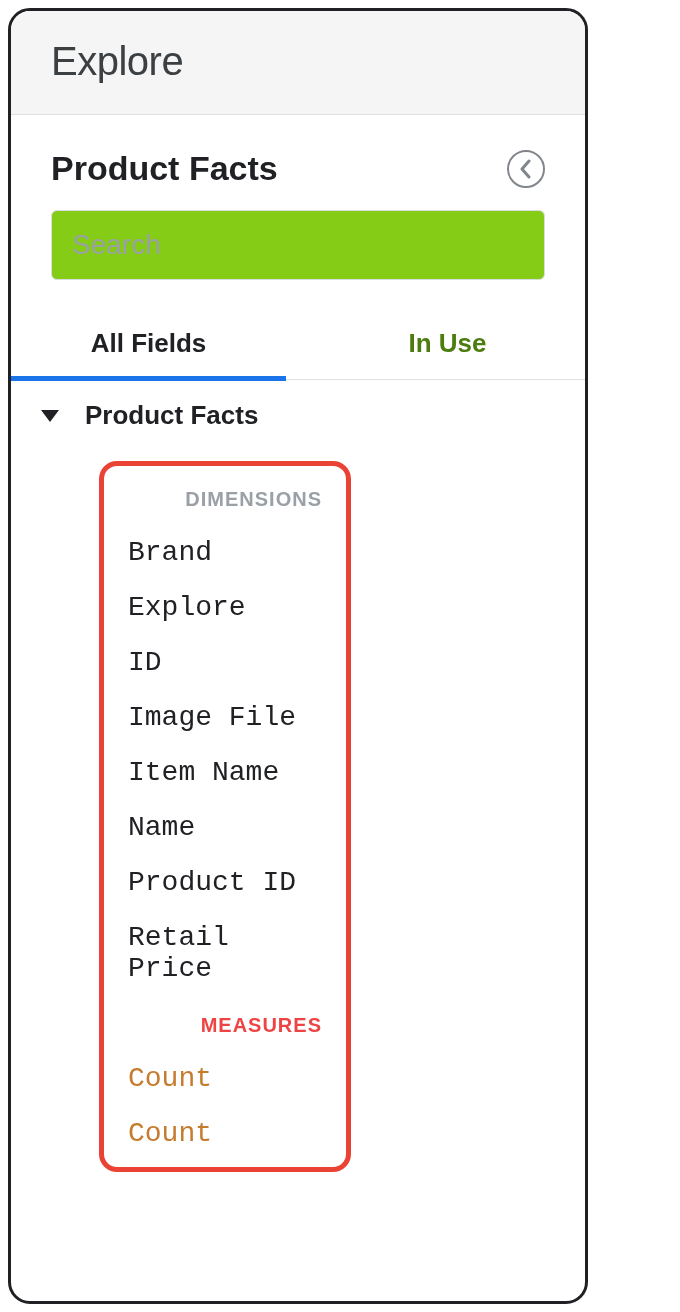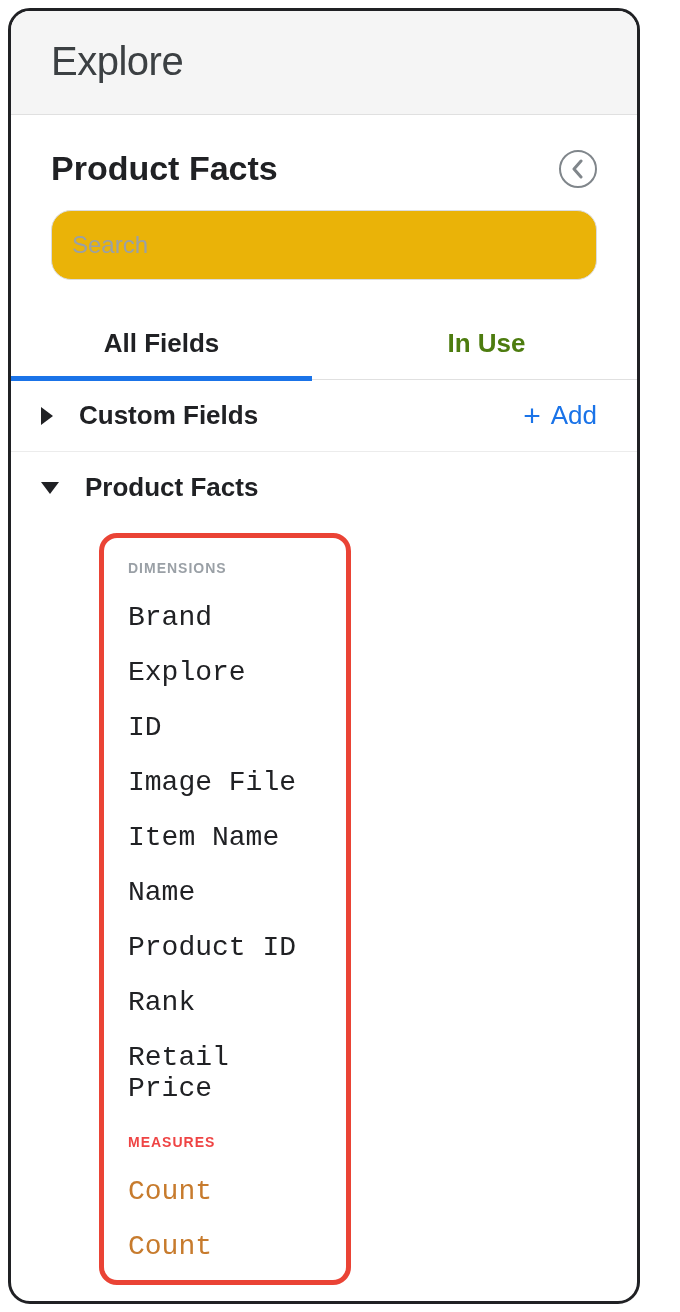--- a/index.html
+++ b/index.html
@@ -3,21 +3,21 @@
 <meta charset="utf-8">
 <style>
   * { box-sizing: border-box; margin: 0; padding: 0; }
   html, body { width: 680px; height: 1312px; background: #fff; }
   body {
     font-family: "Google Sans", "Helvetica Neue", Arial, sans-serif;
     color: #202124;
     padding: 8px;
   }
   .window {
-    width: 632px;
+    width: 580px;
     height: 1296px;
     border: 3px solid #202124;
     border-radius: 22px;
     overflow: hidden;
     background: #fff;
     display: flex;
     flex-direction: column;
   }
   .header {
     background: #f5f5f5;
@@ -52,26 +52,26 @@
     display: flex; align-items: center; justify-content: center;
     cursor: pointer;
     color: #80868b;
   }
   .collapse-btn svg { display:block; }
   .search-wrap { padding: 0 0 26px 0; }
   .search {
     width: 100%;
     height: 70px;
     border: 1.5px solid #dadce0;
-    border-radius: 20px;
-    font-size: 24px;
+    border-radius: 6px;
+    font-size: 28px;
     padding: 0 20px;
     color: #202124;
     outline: none;
-    background: #eab308;
+    background: #84cc16;
   }
   .search::placeholder { color: #9aa0a6; }
   .tabs {
     display: flex;
     border-bottom: 1.5px solid #e0e0e0;
     gap: 24px;
   }
   .tab {
     flex: 1;
     text-align: center;
@@ -130,24 +130,25 @@
   }
   .add-btn .plus { font-size: 30px; line-height: 1; }
   .fields-block {
     margin: 10px 0 0 88px;
     width: 252px;
     border: 5px solid #ea4335;
     border-radius: 18px;
     padding: 22px 24px 6px 24px;
   }
   .group-hdr {
-    font-size: 14px;
+    font-size: 20px;
     font-weight: 700;
     letter-spacing: 1px;
     margin-bottom: 14px;
+    text-align: right;
   }
   .group-hdr.dim { color: #9aa0a6; }
   .group-hdr.meas { color: #ef4444; margin-top: 18px; }
   .field {
     font-size: 28px;
     font-weight: 400;
     color: #202124;
     padding: 12px 0;
     cursor: pointer;
     font-family: Liberation Mono, monospace;
@@ -178,45 +179,36 @@
     </div>
   </div>
 
   <div class="tabs">
     <div class="tab active">All Fields</div>
     <div class="tab">In Use</div>
   </div>
 
   <div class="list">
 
-    <div class="row">
-      <span class="tri right"></span>
-      <span class="row-label">Custom Fields</span>
-      <span class="add-btn">
-        <span class="plus">+</span>
-        <span>Add</span>
-      </span>
-    </div>
 
     <div class="row noborder">
       <span class="tri down"></span>
       <span class="row-label">Product Facts</span>
     </div>
 
     <div class="fields-block">
       <div class="group-hdr dim">DIMENSIONS</div>
       <div id="dimensions-container">
           <div class="field">Brand</div>
           <div class="field">Explore</div>
           <div class="field">ID</div>
           <div class="field">Image File</div>
           <div class="field">Item Name</div>
           <div class="field">Name</div>
           <div class="field">Product ID</div>
-          <div class="field">Rank</div>
           <div class="field">Retail Price</div>
         </div>
       <div class="group-hdr meas">MEASURES</div>
       <div id="measures-container">
           <div class="field meas">Count</div>
           <div class="field meas">Count</div>
         </div>
     </div>
 
   </div>

